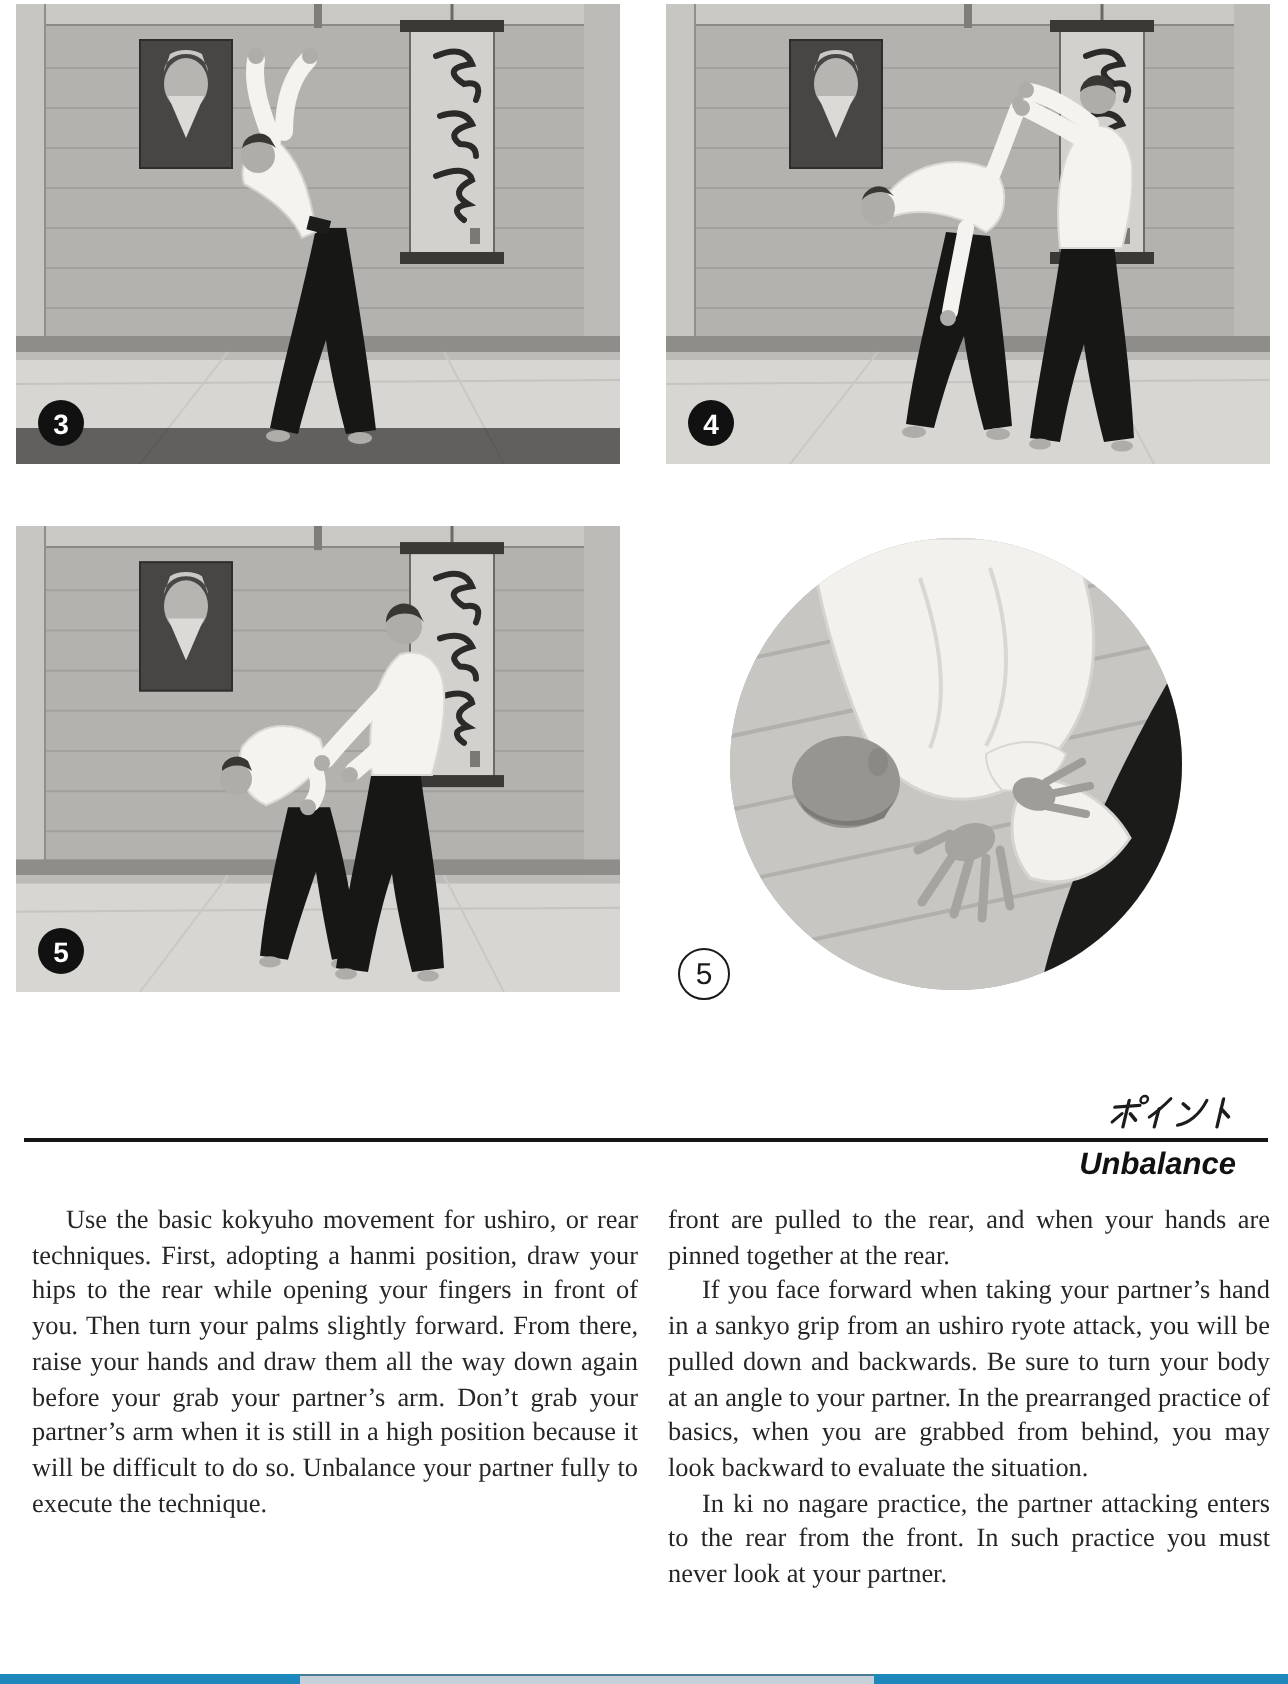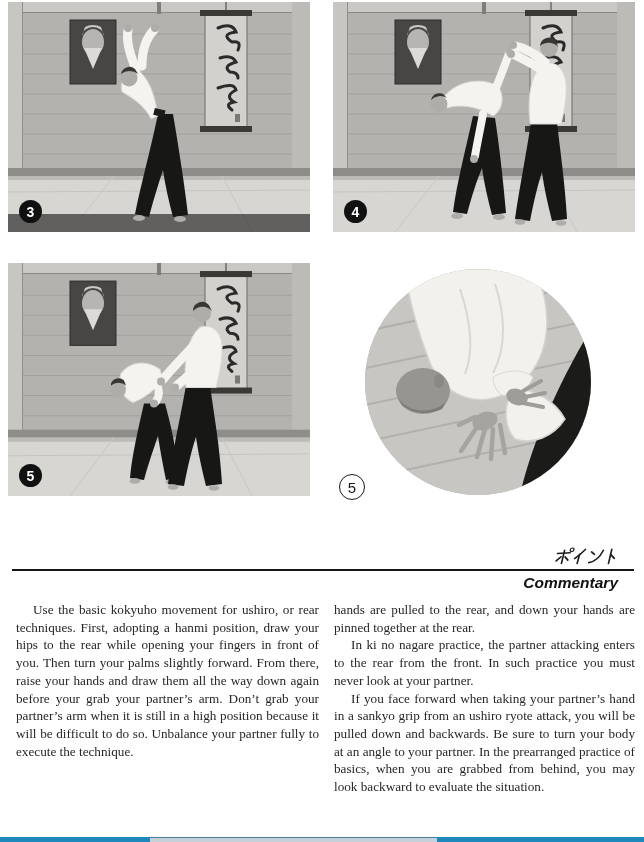--- a/index.html
+++ b/index.html
@@ -347,30 +347,30 @@
 
         <path d="M45,6 L49,9"></path>
           <path d="M44,19 C50,18 56,13 59,4"></path>
 
         <path d="M69,3 L68,20"></path>
           <path d="M68.6,9 L74,14"></path>
       </g>
     </svg>
   </div>
   <div class="divider"></div>
-  <div class="en-title">Commentary</div>
+  <div class="en-title">Unbalance</div>
 
   <div class="columns">
     <div class="col col-left">
       <p class="ind">Use the basic kokyuho movement for ushiro, or rear techniques. First, adopting a hanmi position, draw your hips to the rear while opening your fingers in front of you. Then turn your palms slightly forward. From there, raise your hands and draw them all the way down again before your grab your partner’s arm. Don’t grab your partner’s arm when it is still in a high position because it will be difficult to do so. Unbalance your partner fully to execute the technique.</p>
     </div>
     <div class="col col-right">
-      <p>hands are pulled to the rear, and down your hands are pinned together at the rear.</p>
+      <p>front are pulled to the rear, and when your hands are pinned together at the rear.</p>
+      <p class="ind">If you face forward when taking your partner’s hand in a sankyo grip from an ushiro ryote attack, you will be pulled down and backwards. Be sure to turn your body at an angle to your partner. In the prearranged practice of basics, when you are grabbed from behind, you may look backward to evaluate the situation.</p>
       <p class="ind">In ki no nagare practice, the partner attacking enters to the rear from the front. In such practice you must never look at your partner.</p>
-      <p class="ind">If you face forward when taking your partner’s hand in a sankyo grip from an ushiro ryote attack, you will be pulled down and backwards. Be sure to turn your body at an angle to your partner. In the prearranged practice of basics, when you are grabbed from behind, you may look backward to evaluate the situation.</p>
     </div>
   </div>
 
   <div class="hscroll-track">
     <div class="hscroll-thumb"></div>
   </div>
 
 </div>
 
 </body></html>

